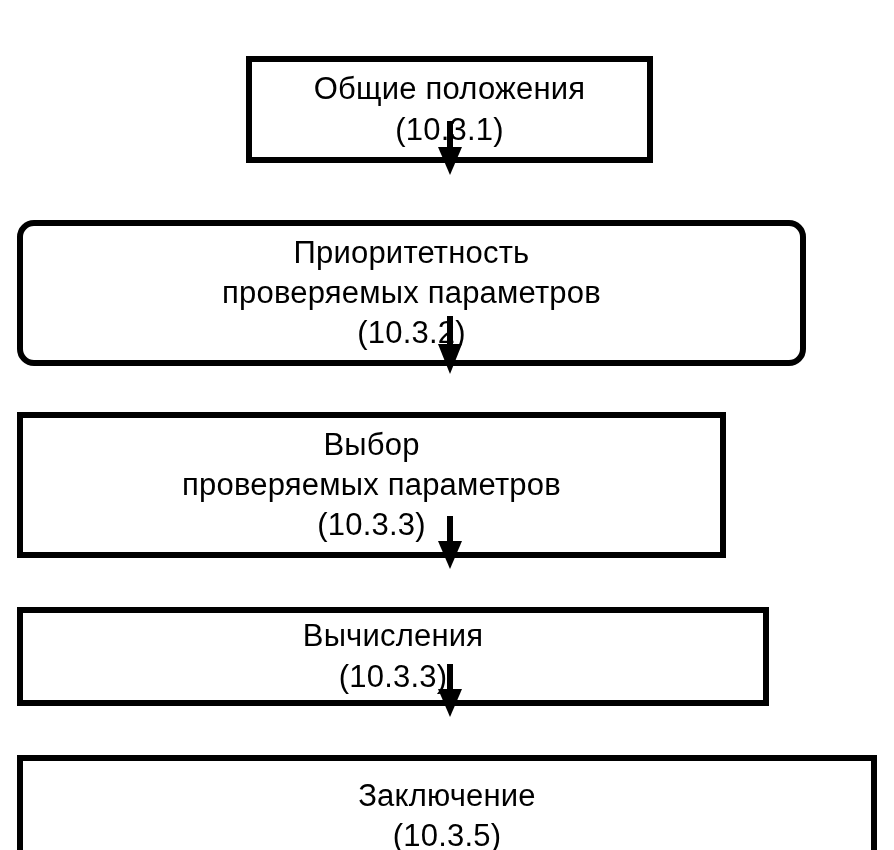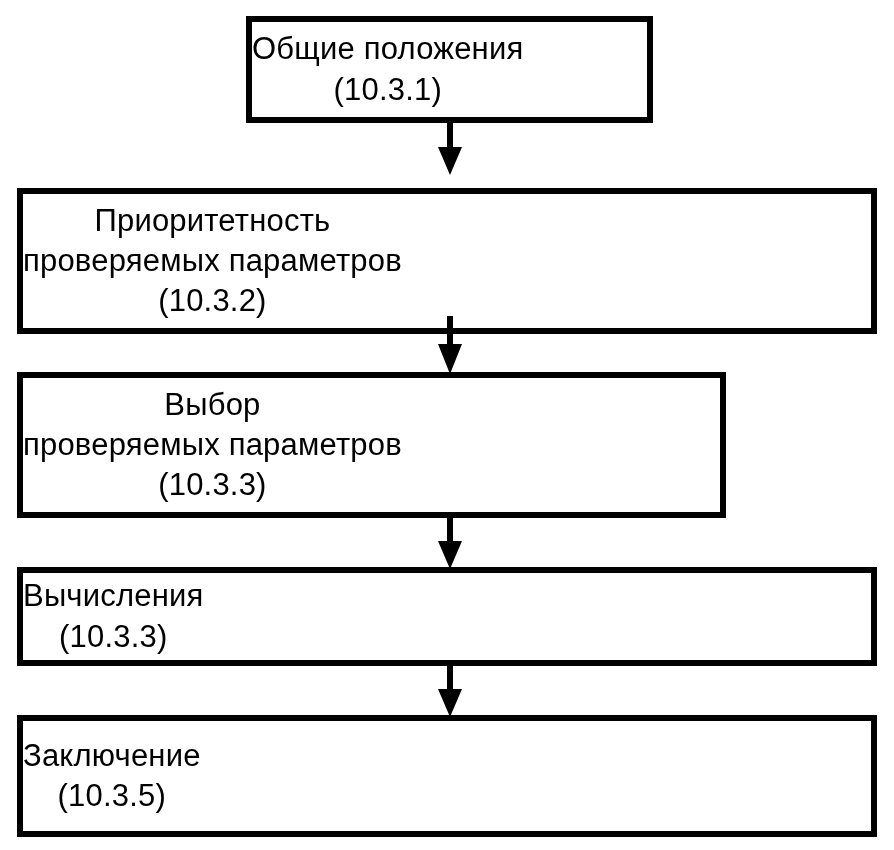--- a/index.html
+++ b/index.html
@@ -20,34 +20,36 @@
     height: 850px;
     background: #ffffff;
   }
   .node {
     position: absolute;
     box-sizing: border-box;
     background: #ffffff;
     border: 6px solid #000000;
     display: flex;
     align-items: center;
+    justify-content: center;
     text-align: center;
+    margin-top: 40px;
   }
   .node-label {
     font-size: 31px;
     line-height: 1.30;
     letter-spacing: 0.2px;
     white-space: pre-line;
     color: #000000;
   }
   
   #node-1 { left: 246px; top: 16px;  width: 407px; height: 107px; }
-  #node-2 { left: 17px;  top: 188px; width: 860px; height: 146px; }
+  #node-2 { left: 17px;  top: 180px; width: 789px; height: 146px; border-radius: 17px; }
   #node-3 { left: 17px;  top: 372px; width: 709px; height: 146px; }
-  #node-4 { left: 17px;  top: 567px; width: 860px; height: 99px;  }
+  #node-4 { left: 17px;  top: 567px; width: 752px; height: 99px;  }
   #node-5 { left: 17px;  top: 715px; width: 860px; height: 122px; }
 
   .connector {
     position: absolute;
     width: 40px;
     display: block;
   }
   #conn-1 { left: 430px; top: 121px; height: 54px; }
   #conn-2 { left: 430px; top: 316px; height: 58px; }
   #conn-3 { left: 430px; top: 516px; height: 53px; }

